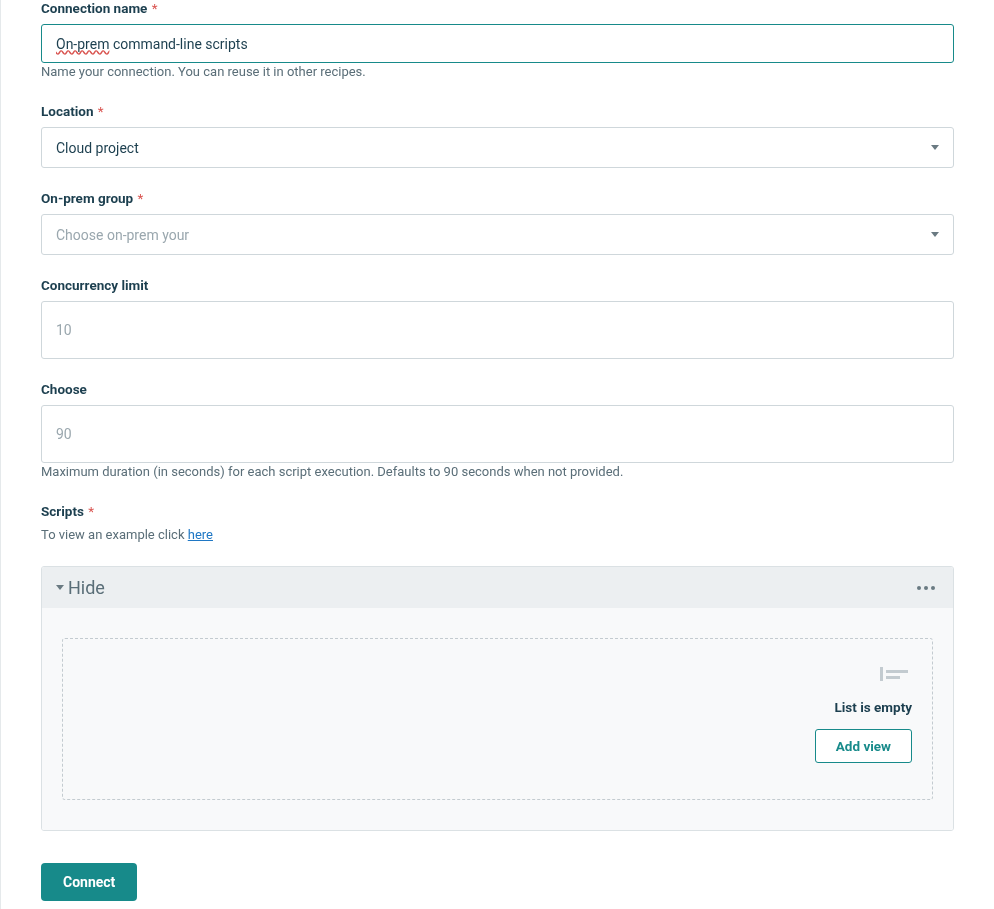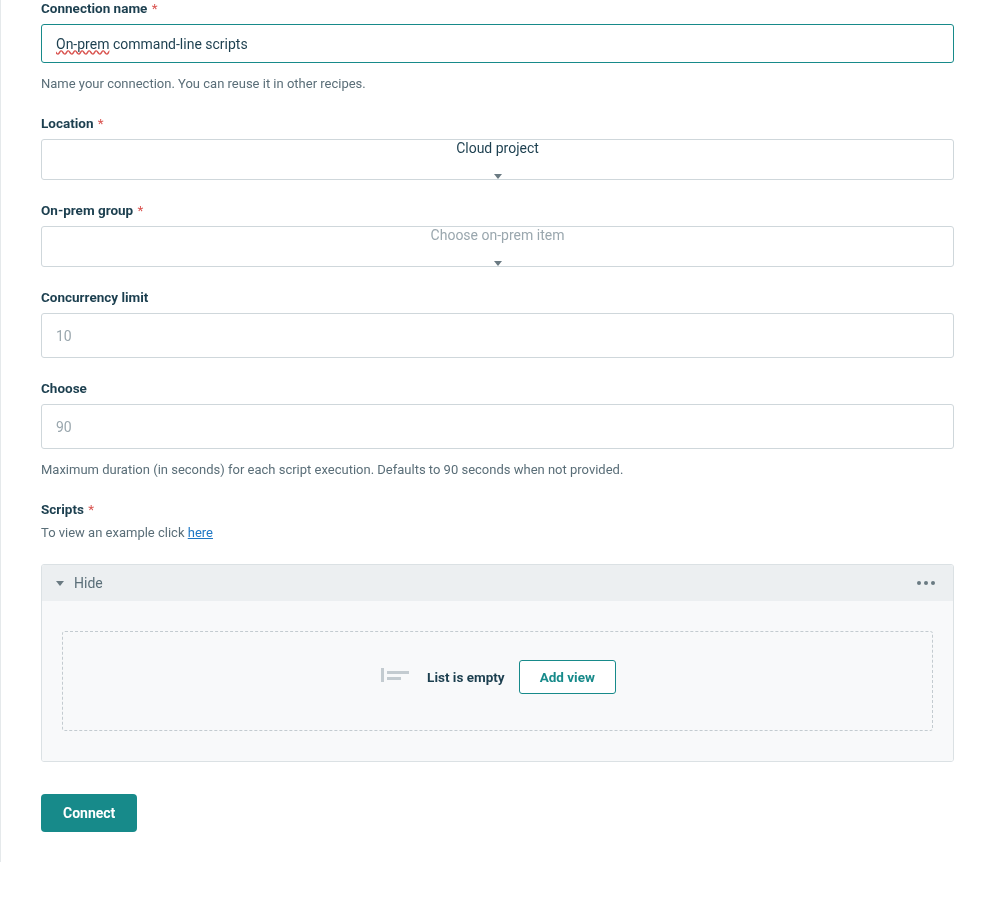--- a/index.html
+++ b/index.html
@@ -26,21 +26,21 @@
       margin-bottom: 8px;
       display: inline-block;
     }
     .required-asterisk {
       color: #d9534f;
       font-weight: 400;
       margin-left: 1px;
     }
     .text-input {
       width: 100%;
-      height: 45px;
+      height: 58px;
       border: 1px solid #cfd7db;
       border-radius: 3px;
       padding: 0 14px;
       font-size: 14px;
       color: #1c3f4f;
       font-family: inherit;
       outline: none;
     }
     .text-input::placeholder {
       color: #9aa7ae;
@@ -56,42 +56,41 @@
       border-radius: 3px;
       padding: 0 14px;
       font-size: 14px;
       color: #1c3f4f;
       display: flex;
       align-items: center;
     }
     .help-text {
       font-size: 13px;
       color: #5a6e78;
-      margin-top: 12px;
+      margin-top: 0;
       line-height: 1.4;
     }
     .help-link {
       color: #1f77c4;
       text-decoration: underline;
       cursor: pointer;
     }
     .select-box {
       width: 100%;
       height: 41px;
       border: 1px solid #cfd7db;
       border-radius: 3px;
       padding: 0 14px;
       font-size: 14px;
       color: #1c3f4f;
       display: flex;
       align-items: center;
       justify-content: space-between;
       cursor: pointer;
       background: #fff;
-      flex-direction: column;
     }
     .select-placeholder {
       color: #9aa7ae;
     }
     .caret-down {
       width: 0;
       height: 0;
       border-left: 4px solid transparent;
       border-right: 4px solid transparent;
       border-top: 5px solid #6a7a82;
@@ -105,23 +104,23 @@
       background: #eceff1;
       padding: 10px 14px;
       display: flex;
       align-items: center;
       justify-content: space-between;
       cursor: pointer;
     }
     .scripts-header-left {
       display: flex;
       align-items: center;
-      gap: 10px;
+      gap: 4px;
       color: #5a6e78;
-      font-size: 14px;
+      font-size: 18px;
     }
     .more-dots {
       display: flex;
       gap: 3px;
       cursor: pointer;
       padding: 4px;
     }
     .more-dots span {
       width: 4px;
       height: 4px;
@@ -130,22 +129,22 @@
     }
     .scripts-body {
       background: #f8f9fa;
       padding: 30px 20px;
     }
     .empty-box {
       border: 1px dashed #c3cbd0;
       border-radius: 3px;
       padding: 28px 20px 36px 20px;
       display: flex;
-      flex-direction: row;
-      align-items: center;
+      flex-direction: column;
+      align-items: flex-end;
       justify-content: center;
       gap: 14px;
     }
     .empty-icon {
       width: 34px;
       height: 18px;
       position: relative;
     }
     .empty-icon .line1 {
       position: absolute;
@@ -228,21 +227,21 @@
     <span>Cloud project</span>
     <span class="caret-down"></span>
   </div>
 </div>
 
 <div class="field-group">
   <label class="field-label">
     <span>On-prem group</span><span class="required-asterisk"> *</span>
   </label>
   <div class="select-box">
-    <span class="select-placeholder">Choose on-prem item</span>
+    <span class="select-placeholder">Choose on-prem your</span>
     <span class="caret-down"></span>
   </div>
 </div>
 
 <div class="field-group">
   <label class="field-label">Concurrency limit</label>
   <input type="text" class="text-input" placeholder="10" style="">
 </div>
 
 <div class="field-group">

